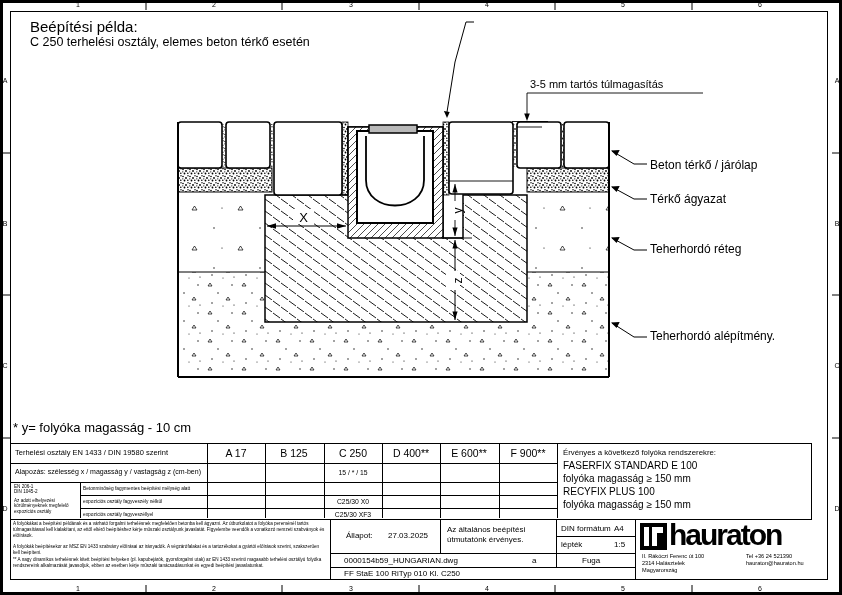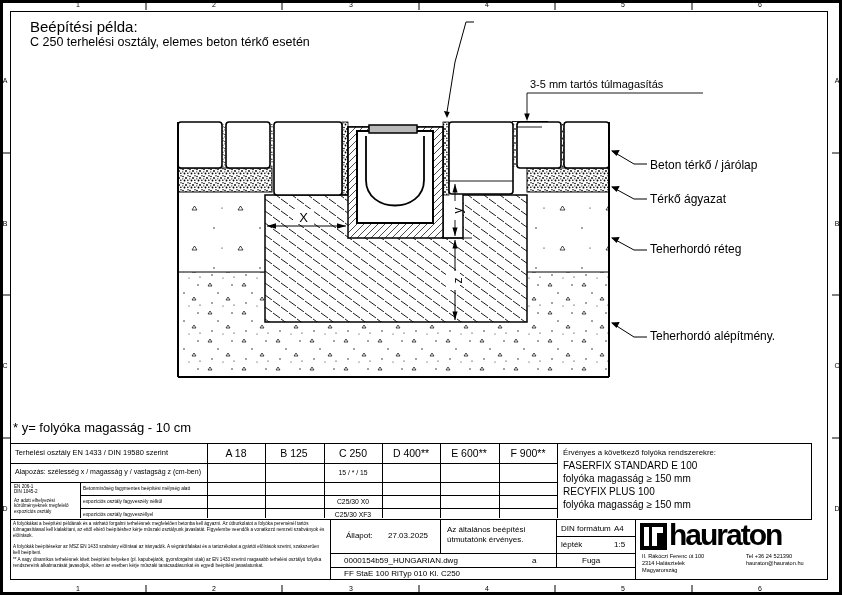--- a/index.html
+++ b/index.html
@@ -200,21 +200,21 @@
     <div class="vl" style="left:429px;top:0;width:1px;height:74px"></div>
     <div class="vl" style="left:488px;top:0;width:1px;height:74px"></div>
     <div class="vl" style="left:546px;top:0;width:1px;height:74px"></div>
     <div class="vl" style="left:69px;top:38px;width:1px;height:36px"></div>
     <div class="hl" style="left:0;top:19px;width:546px;height:1px"></div>
     <div class="hl" style="left:0;top:38px;width:546px;height:1px"></div>
     <div class="hl" style="left:69px;top:51px;width:477px;height:1px"></div>
     <div class="hl" style="left:69px;top:64px;width:477px;height:1px"></div>
 
     <div class="abs t-hdr">Terhelési osztály EN 1433 / DIN 19580 szerint</div>
-    <div class="t-cls" style="left:196px">A 18</div>
+    <div class="t-cls" style="left:196px">A 17</div>
     <div class="t-cls" style="left:254px">B 125</div>
     <div class="t-cls" style="left:313px">C 250</div>
     <div class="t-cls" style="left:371px">D 400**</div>
     <div class="t-cls" style="left:429px">E 600**</div>
     <div class="t-cls" style="left:488px">F 900**</div>
     <div class="abs t-found">Alapozás: szélesség x / magasság y / vastagság z (cm-ben)</div>
     <div class="t-val" style="left:313px;top:25px">15 / * / 15</div>
     <div class="abs t-norm" style="left:3px;top:40px">EN 206-1</div>
     <div class="abs t-norm" style="left:3px;top:45px">DIN 1045-2</div>
     <div class="abs t-norm" style="left:3px;top:54px;width:62px">Az adott elhelyezési körülményeknek megfelelő expozíciós osztály</div>

